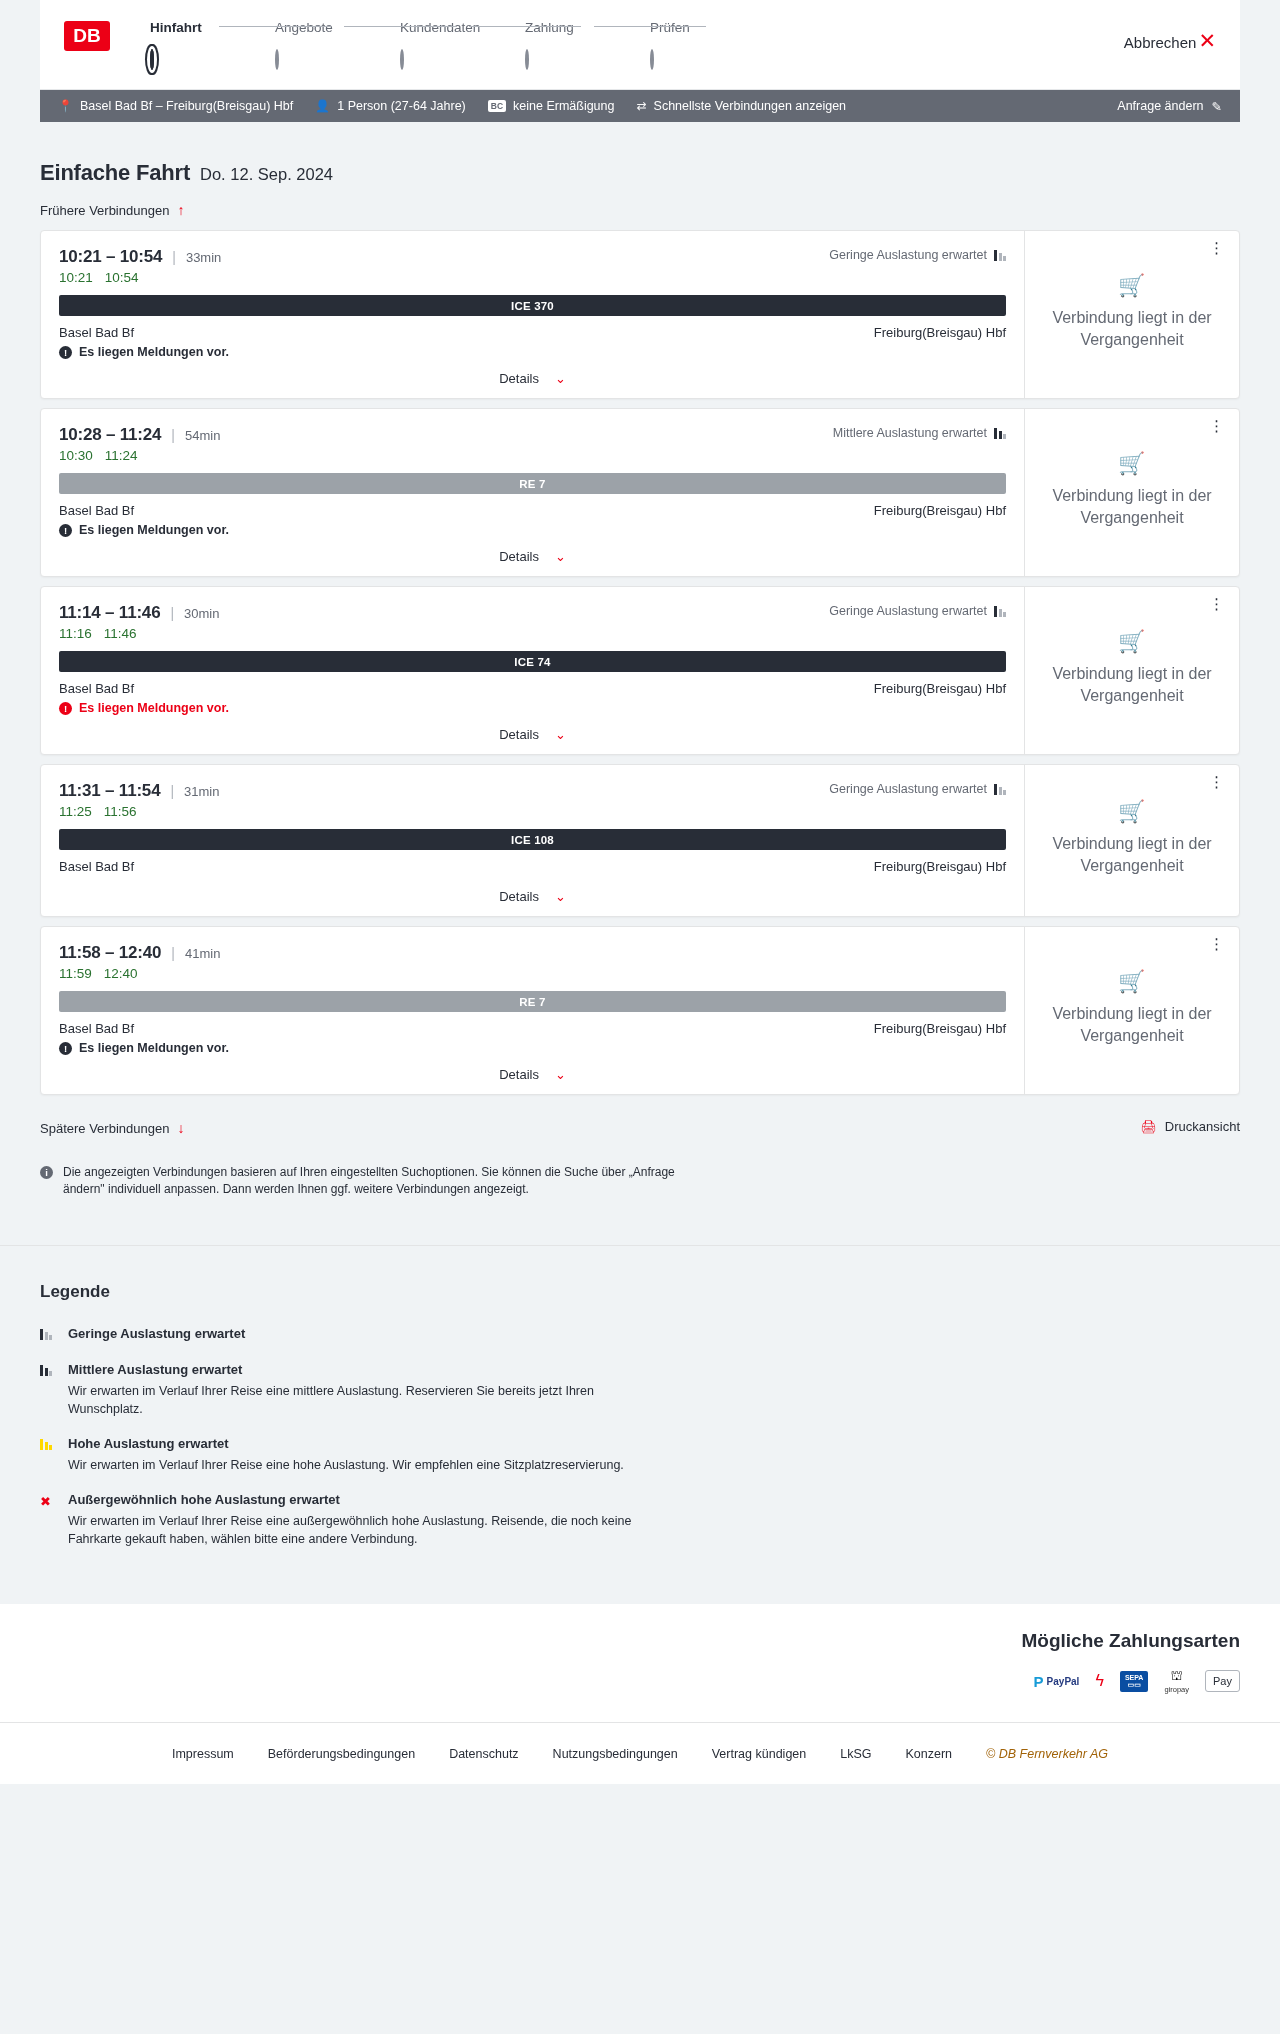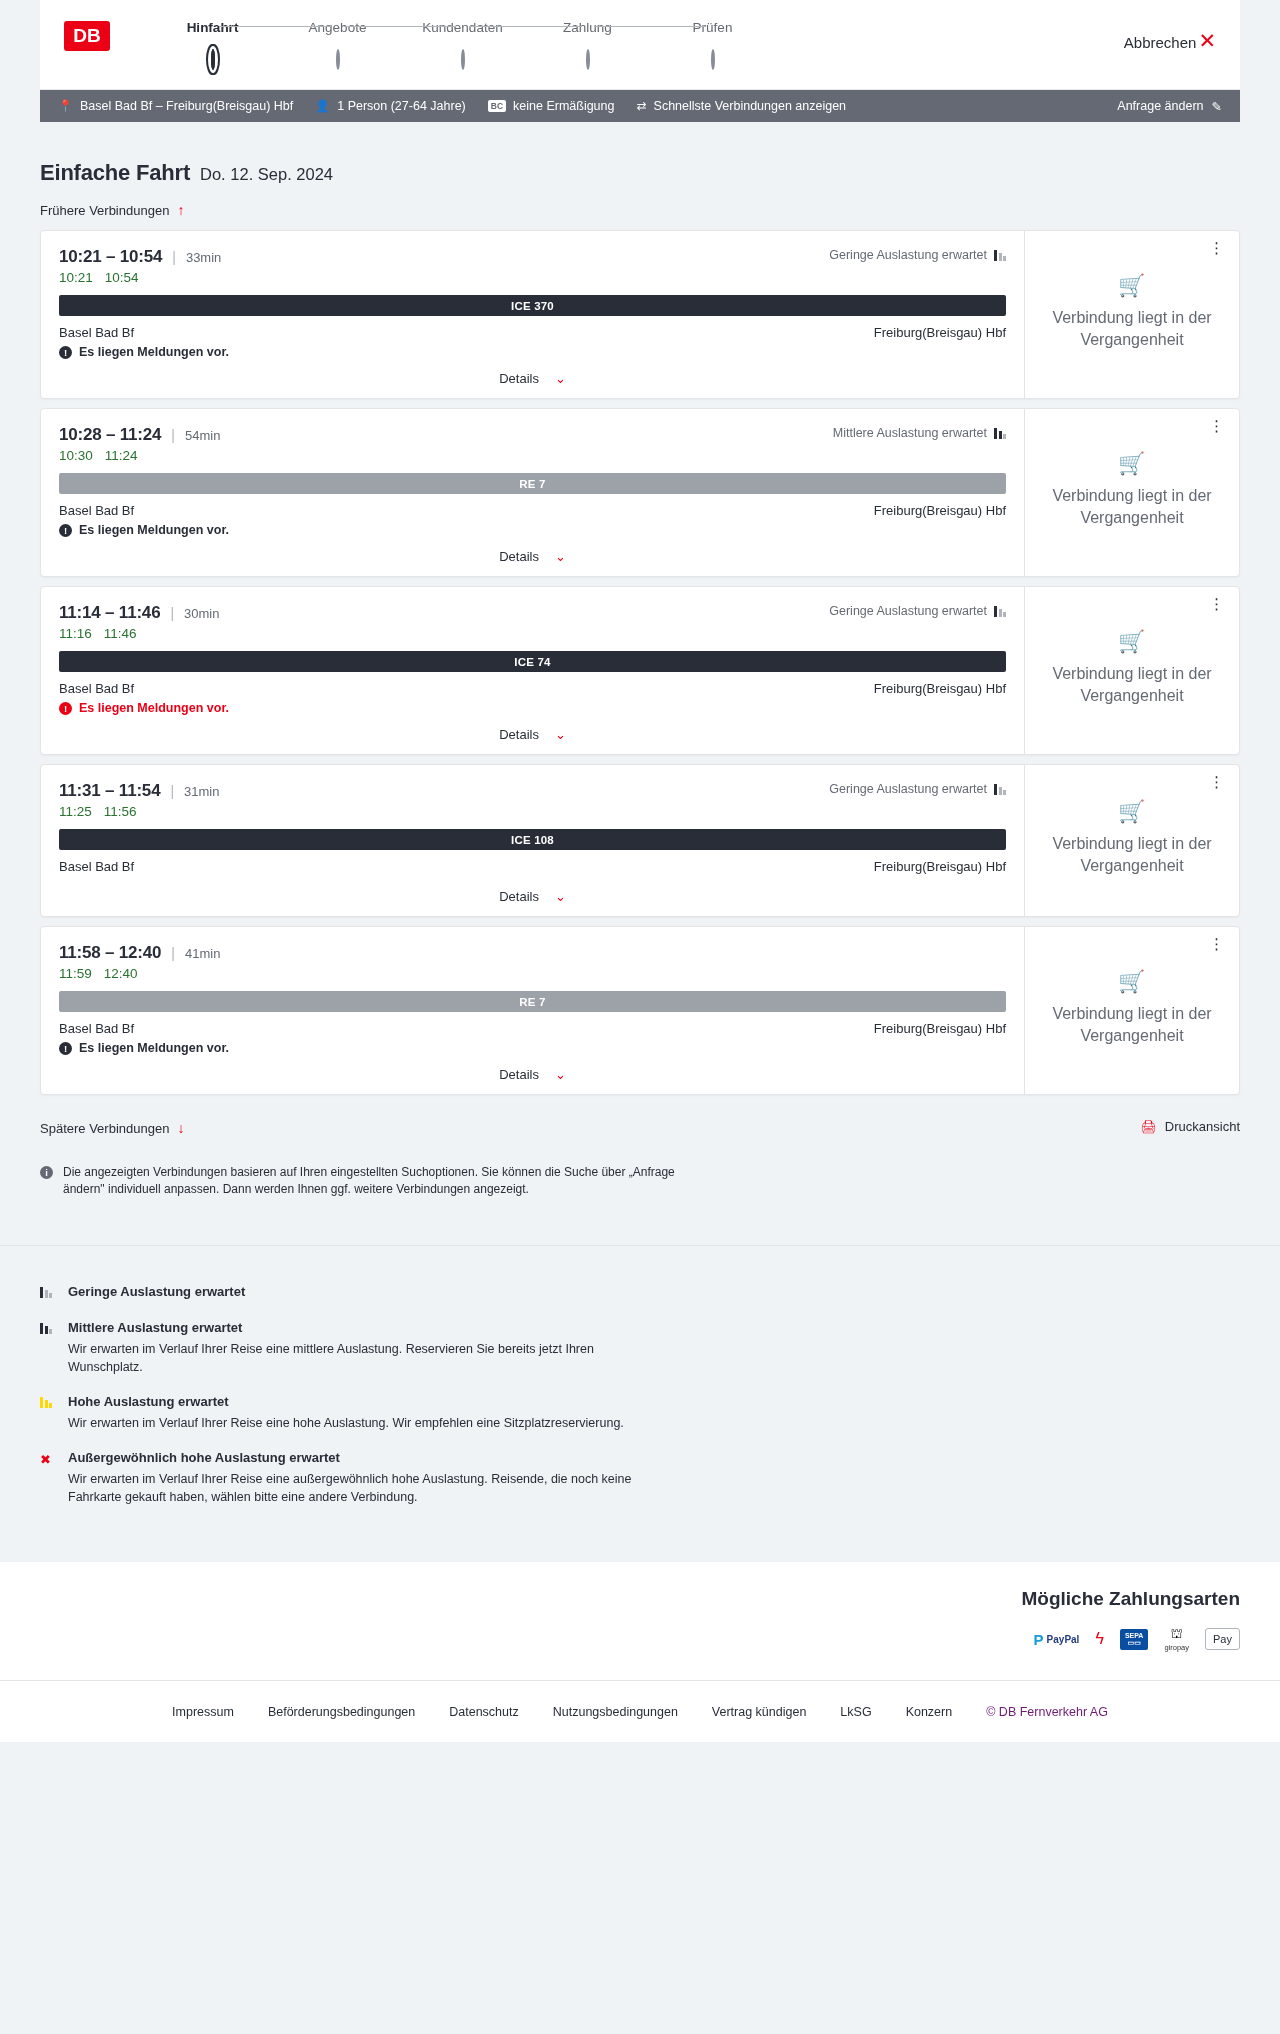--- a/index.html
+++ b/index.html
@@ -38,21 +38,20 @@
     margin-top: 7px;
     font-family: "Liberation Sans", sans-serif;
   }
   .stepper {
     display: flex;
     margin-left: 40px;
     margin-top: 6px;
   }
   .step {
     width: 125px;
-    text-align: center;
     position: relative;
   }
   .step-label {
     font-size: 13.5px;
     color: #646973;
     margin-bottom: 16px;
     display: block;
   }
   .step.active .step-label { color: #282d37; font-weight: bold; }
   .step-dot {
@@ -282,21 +281,21 @@
   
   .bottom-nav {
     background: #fff;
     border-top: 1px solid #e3e4e5;
     display: flex; align-items: center; justify-content: center;
     gap: 34px;
     height: 62px;
     font-size: 12.5px;
   }
   .bottom-nav a { color: #282d37; text-decoration: none; cursor: pointer; }
-  .copyright { color: #701a75; }
+  .copyright { color: #a16207; font-style: italic; }
 </style>
 </head>
 <body>
 
 <div class="page">
 
   <div class="header-wrap">
     <div class="header">
       <div class="db-logo">DB</div>
       <div class="stepper" id="stepper">
@@ -555,20 +554,21 @@
       </div>
     </div>
 
     <div class="hint">
       <span class="i-circ">i</span>
       <span>Die angezeigten Verbindungen basieren auf Ihren eingestellten Suchoptionen. Sie können die Suche über „Anfrage ändern" individuell anpassen. Dann werden Ihnen ggf. weitere Verbindungen angezeigt.</span>
     </div>
   </div>
 
   <div class="legend-sec">
+    <h2>Legende</h2>
     <div id="legend-list">
         <div class="legend-item">
           <span class="lg-ico"><span class="occ-bars occ-low">
               <i></i>
               <i></i>
               <i></i>
             </span></span>
           <span><span class="legend-title">Geringe Auslastung erwartet</span></span>
         </div>
         <div class="legend-item">

